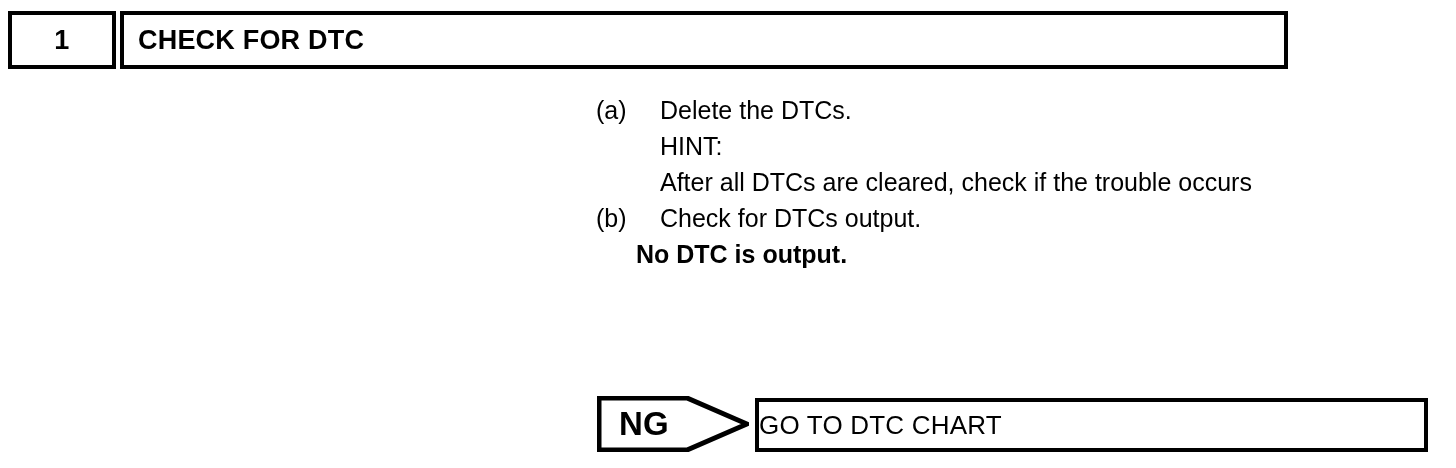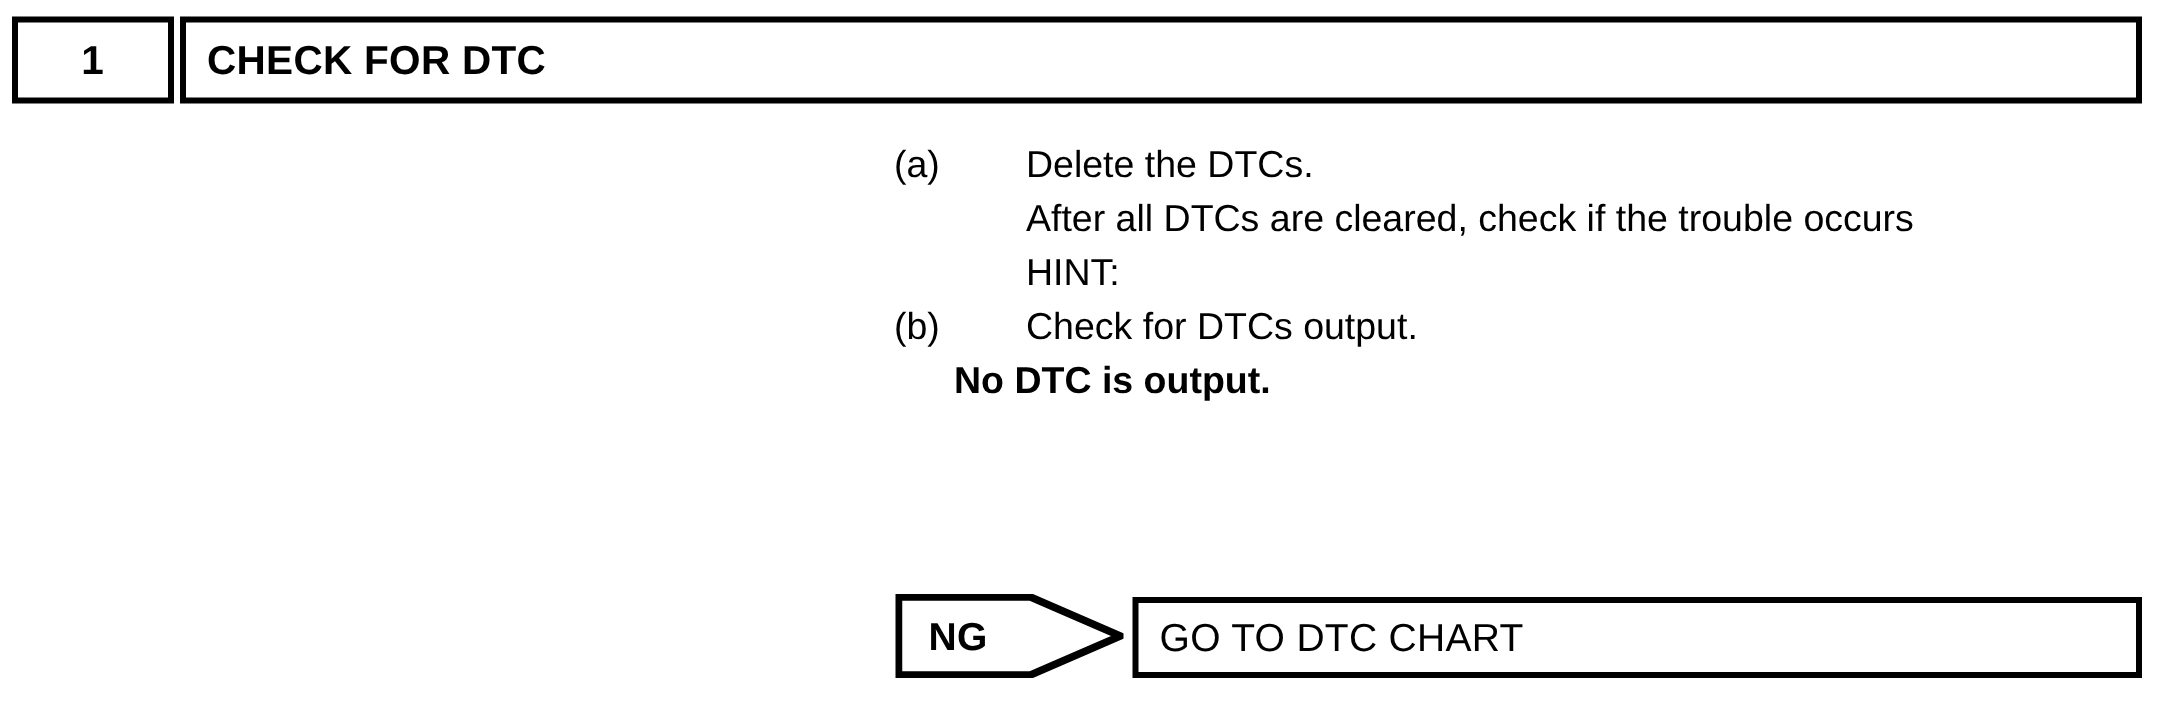--- a/index.html
+++ b/index.html
@@ -39,21 +39,21 @@
   .step-number-box .label {
     font-size: 27px;
     font-weight: bold;
     line-height: 1;
     letter-spacing: 0.5px;
   }
   .step-title-box {
     position: absolute;
     left: 112px;
     top: 0;
-    width: 1308px;
+    width: 1168px;
     height: 58px;
     border: 4px solid #000;
     box-sizing: border-box;
     display: flex;
     align-items: center;
   }
   .step-title-box .label {
     font-size: 27px;
     font-weight: bold;
     line-height: 1;
@@ -81,21 +81,21 @@
   }
   .proc-marker {
     position: absolute;
     left: 0;
     top: 0;
     width: 56px;
     font-size: 25px;
     line-height: 36px;
   }
   .proc-text {
-    margin-left: 88px;
+    margin-left: 64px;
     display: block;
     font-size: 25px;
     line-height: 36px;
   }
   .proc-text.hint-body {
     white-space: nowrap;
   }
   .proc-text.bold {
     font-weight: bold;
   }
@@ -122,38 +122,38 @@
     display: block;
     width: 152px;
     height: 56px;
   }
   .ng-arrow .ng-label {
     position: absolute;
     left: 22px;
     top: 0;
     height: 56px;
     line-height: 56px;
-    font-size: 26px;
+    font-size: 33px;
     font-weight: bold;
     letter-spacing: 0.2px;
   }
   .goto-box {
     position: absolute;
     left: 158px;
     top: 2px;
     width: 673px;
     height: 54px;
     border: 4px solid #000;
     box-sizing: border-box;
     display: flex;
     align-items: center;
   }
   .goto-box .label {
     font-size: 26px;
-    padding-left: 14px;
+    padding-left: 0;
     line-height: 1;
     letter-spacing: 0.2px;
   }
 </style>
 </head>
 <body>
 
 <div class="step-header">
   <div class="step-number-box">
     <span class="label">1</span>
@@ -164,24 +164,24 @@
 </div>
 
 <div class="procedure">
 
   <div class="proc-item">
     <div class="proc-line">
       <span class="proc-marker">(a)</span>
       <span class="proc-text">Delete the DTCs.</span>
     </div>
     <div class="proc-line">
+      <span class="proc-text">HINT:</span>
+    </div>
+    <div class="proc-line">
       <span class="proc-text hint-body">After all DTCs are cleared, check if the trouble occurs</span>
-    </div>
-    <div class="proc-line">
-      <span class="proc-text">HINT:</span>
     </div>
   </div>
 
   <div class="proc-item">
     <div class="proc-line">
       <span class="proc-marker">(b)</span>
       <span class="proc-text">Check for DTCs output.</span>
     </div>
     <div class="proc-line">
       <span class="proc-text bold indent-1">No DTC is output.</span>

